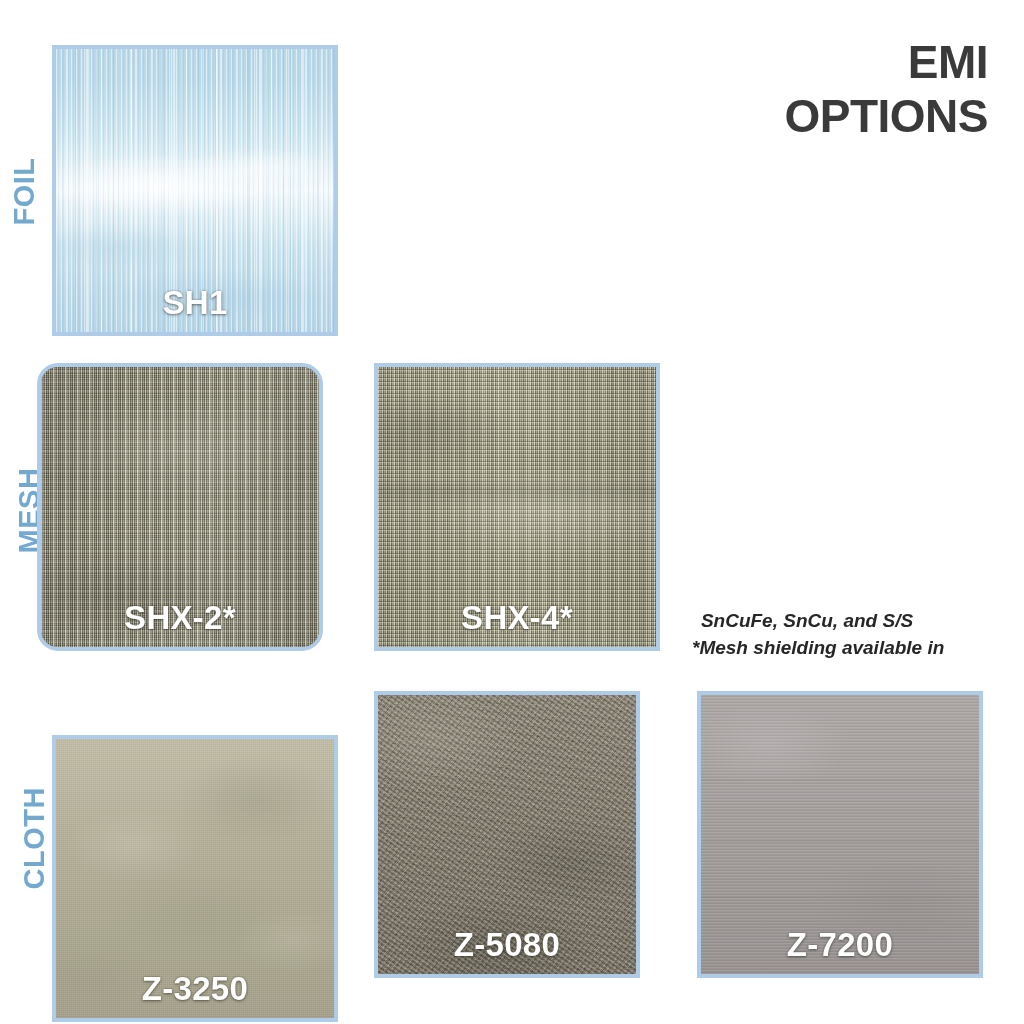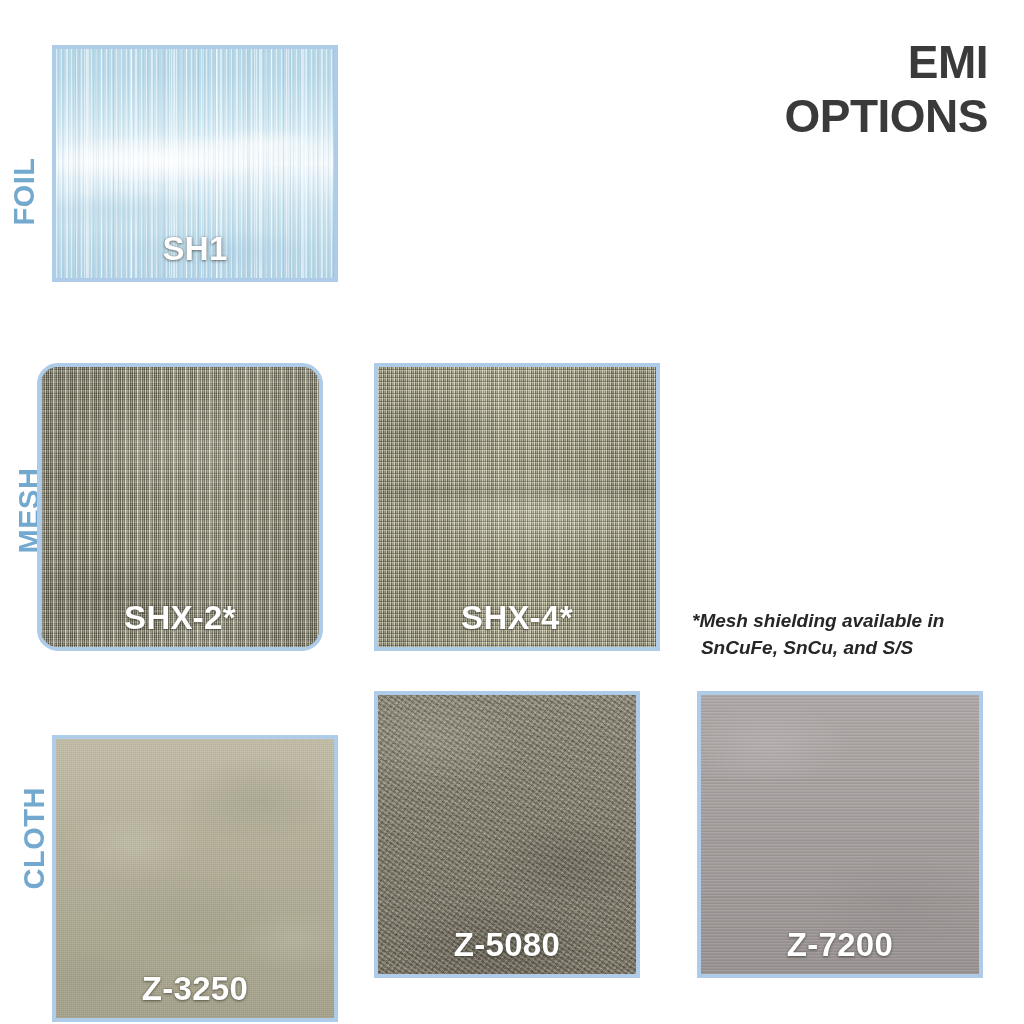--- a/index.html
+++ b/index.html
@@ -299,21 +299,21 @@
 
   <div class="title-block">
     <span class="title-line">EMI</span>
     <span class="title-line">OPTIONS</span>
   </div>
 
   <div class="row-label" style="left:-26px; top:175px; width:100px;">FOIL</div>
   <div class="row-label" style="left:-21px; top:494px; width:100px;">MESH</div>
   <div class="row-label" style="left:-16px; top:823px; width:100px;">CLOTH</div>
 
-  <div class="swatch" style="left:52px; top:45px; width:286px; height:237px;">
+  <div class="swatch" style="left:52px; top:45px; width:286px; height:291px;">
     <div class="tex tex-foil-base"></div>
     <div class="tex tex-foil-brush"></div>
     <div class="tex tex-foil-brush2"></div>
     <div class="tex tex-foil-brush3"></div>
     <div class="tex tex-foil-blotch"></div>
     <div class="swatch-label">SH1</div>
   </div>
 
   <div class="swatch" style="left:37px; top:363px; width:286px; height:288px;border-radius:21px;">
     <div class="tex tex-mesh2-base"></div>
@@ -325,22 +325,22 @@
 
   <div class="swatch" style="left:374px; top:363px; width:286px; height:288px;">
     <div class="tex tex-mesh4-base"></div>
     <div class="tex tex-mesh4-rib"></div>
     <div class="tex tex-mesh4-weft"></div>
     <div class="tex tex-mesh4-shade"></div>
     <div class="swatch-label">SHX-4*</div>
   </div>
 
   <div class="footnote" style="left:692px; top:608px; width:230px;">
+    <div>SnCuFe, SnCu, and S/S</div>
     <div>*Mesh shielding available in</div>
-    <div>SnCuFe, SnCu, and S/S</div>
   </div>
 
   <div class="swatch" style="left:52px; top:691px; width:286px; height:287px;margin-top:44px;">
     <div class="tex tex-z3250-base"></div>
     <div class="tex tex-z3250-mottle"></div>
     <div class="tex tex-z3250-fine"></div>
     <div class="swatch-label">Z-3250</div>
   </div>
 
   <div class="swatch" style="left:374px; top:691px; width:266px; height:287px;">

